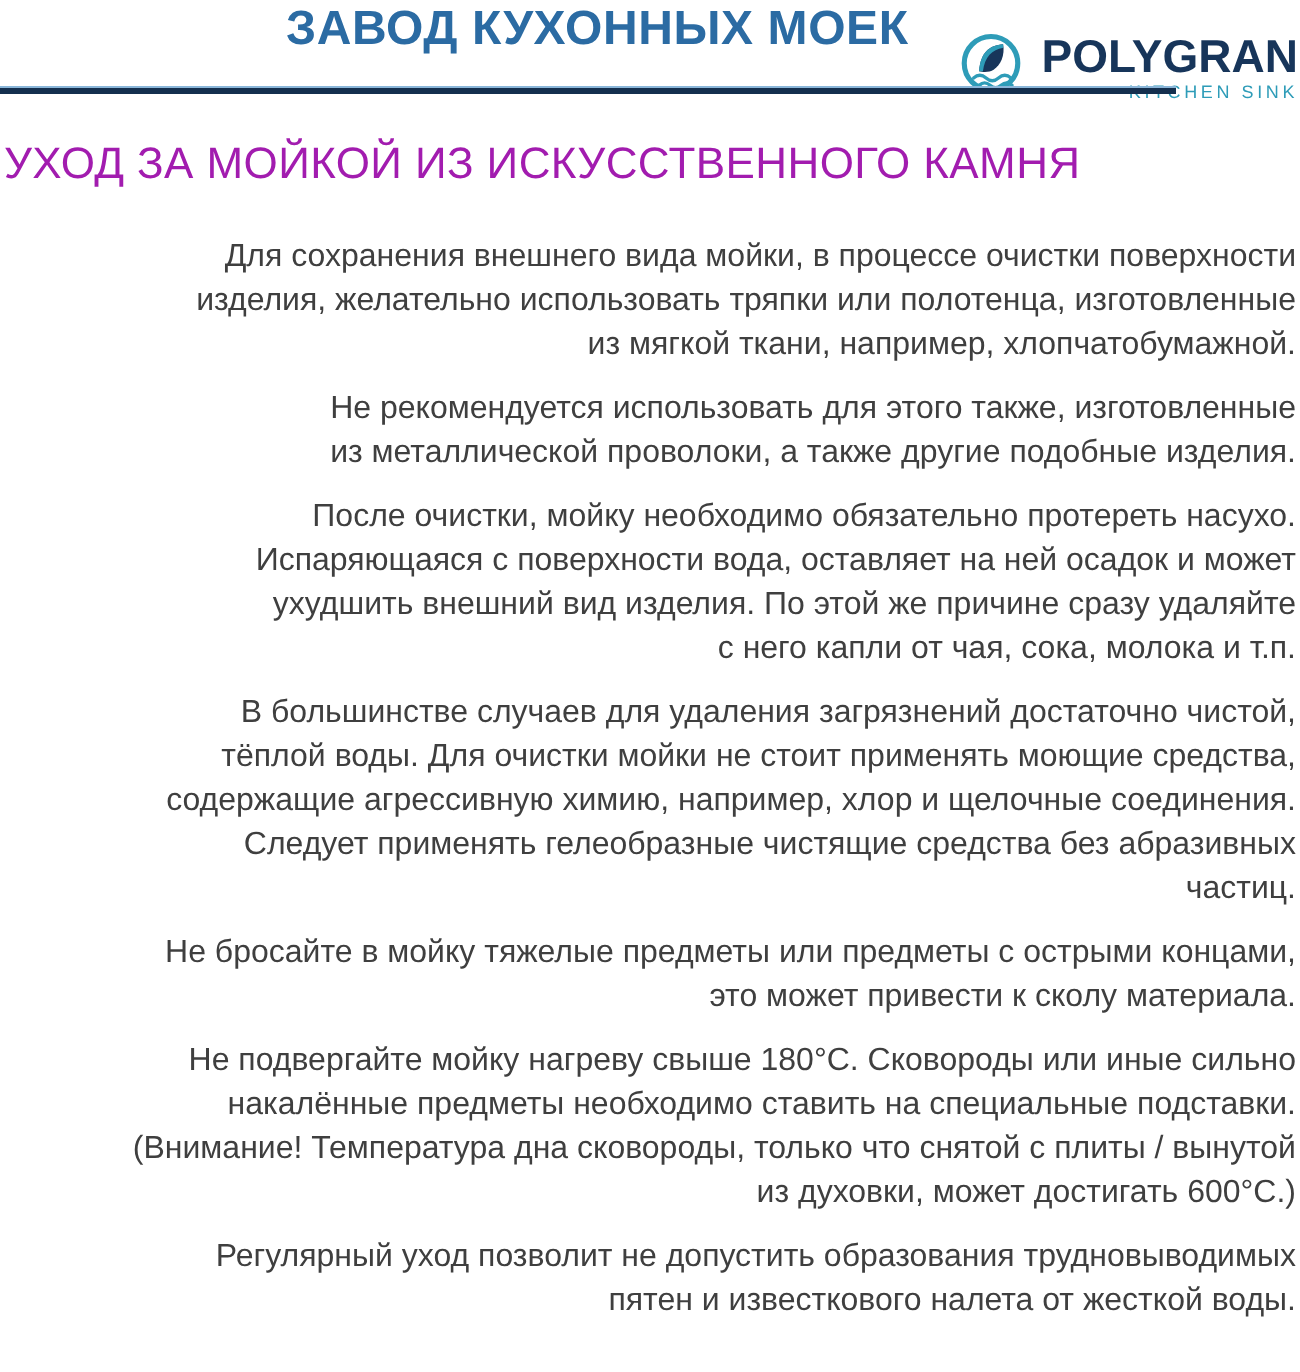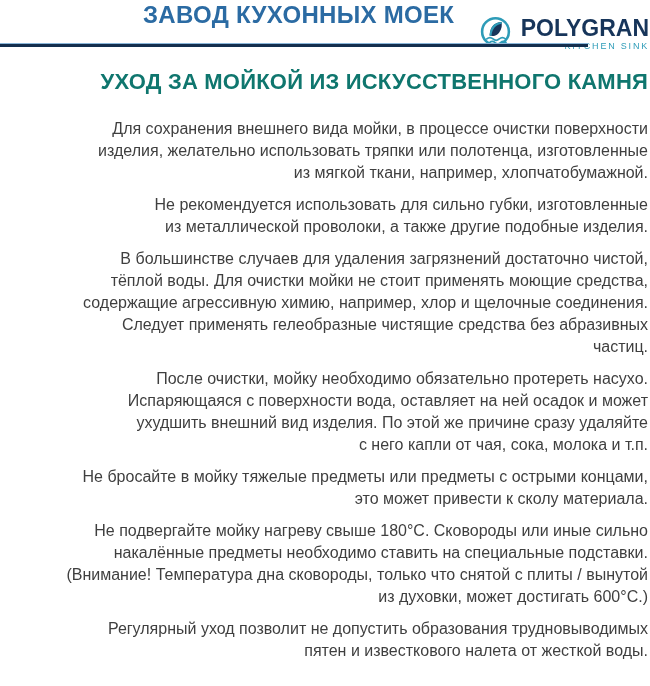--- a/index.html
+++ b/index.html
@@ -35,22 +35,22 @@
   .divider {
     position:absolute; top:43px; left:0;
     width:588px; height:4px;
     background:#142f4e;
     border-top:1px solid #8ab6d9;
   }
   
   .main { position:absolute; top:47px; left:0; width:650px; padding:0 2px; }
   .page-title {
     margin:21px 0 0 0;
-    font-size:22px; font-weight:bold; letter-spacing:0.2px;
-    line-height:28px; color:#0f766e; white-space:nowrap;text-align:right;
+    font-size:22px; font-weight:normal; letter-spacing:0.2px;
+    line-height:28px; color:#a21caf; white-space:nowrap;
   }
   .content p {
     margin:10px 0 0 0;
     font-size:16px; line-height:22px;
     color:#3f3f3f;
     white-space:pre-line;
     text-align:right;
   }
   .content p:first-child { margin-top:22px; }
 </style>
@@ -81,31 +81,31 @@
 
   <div class="divider"></div>
 
   <div class="main">
     <h1 class="page-title">УХОД ЗА МОЙКОЙ ИЗ ИСКУССТВЕННОГО КАМНЯ</h1>
 
     <div class="content">
       <p>Для сохранения внешнего вида мойки, в процессе очистки поверхности
 изделия, желательно использовать тряпки или полотенца, изготовленные
 из мягкой ткани, например, хлопчатобумажной.</p>
-      <p>Не рекомендуется использовать для сильно губки, изготовленные
+      <p>Не рекомендуется использовать для этого также, изготовленные
 из металлической проволоки, а также другие подобные изделия.</p>
+      <p>После очистки, мойку необходимо обязательно протереть насухо.
+Испаряющаяся с поверхности вода, оставляет на ней осадок и может
+ухудшить внешний вид изделия. По этой же причине сразу удаляйте
+с него капли от чая, сока, молока и т.п.</p>
       <p>В большинстве случаев для удаления загрязнений достаточно чистой,
 тёплой воды. Для очистки мойки не стоит применять моющие средства,
 содержащие агрессивную химию, например, хлор и щелочные соединения.
 Следует применять гелеобразные чистящие средства без абразивных
 частиц.</p>
-      <p>После очистки, мойку необходимо обязательно протереть насухо.
-Испаряющаяся с поверхности вода, оставляет на ней осадок и может
-ухудшить внешний вид изделия. По этой же причине сразу удаляйте
-с него капли от чая, сока, молока и т.п.</p>
       <p>Не бросайте в мойку тяжелые предметы или предметы с острыми концами,
 это может привести к сколу материала.</p>
       <p>Не подвергайте мойку нагреву свыше 180°С. Сковороды или иные сильно
 накалённые предметы необходимо ставить на специальные подставки.
 (Внимание! Температура дна сковороды, только что снятой с плиты / вынутой
 из духовки, может достигать 600°С.)</p>
       <p>Регулярный уход позволит не допустить образования трудновыводимых
 пятен и известкового налета от жесткой воды.</p>
     </div>
   </div>

